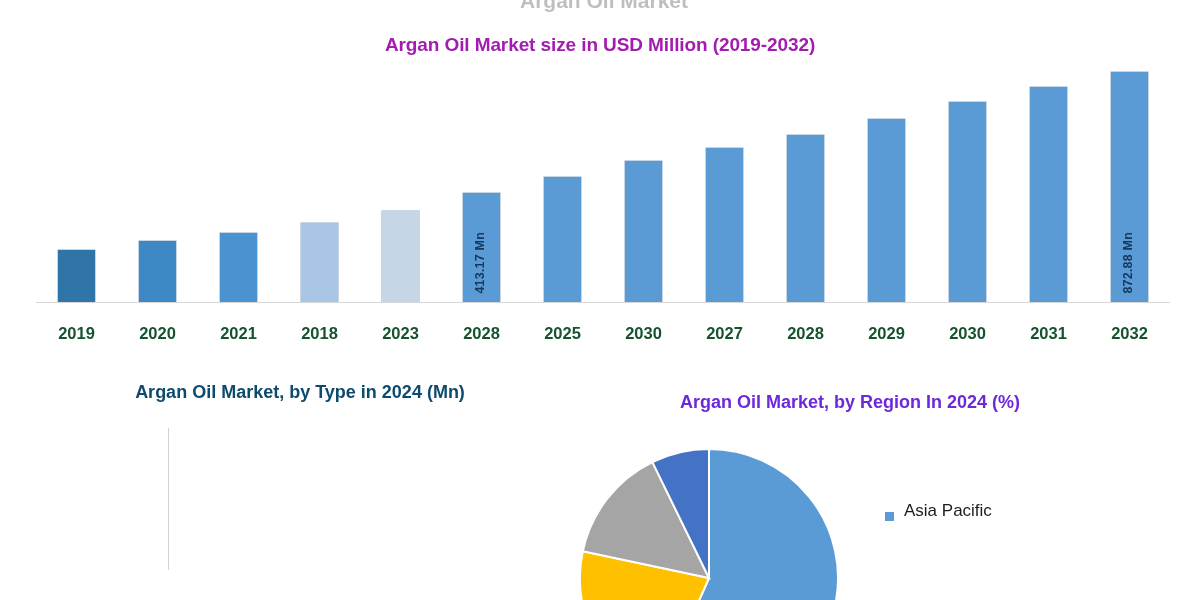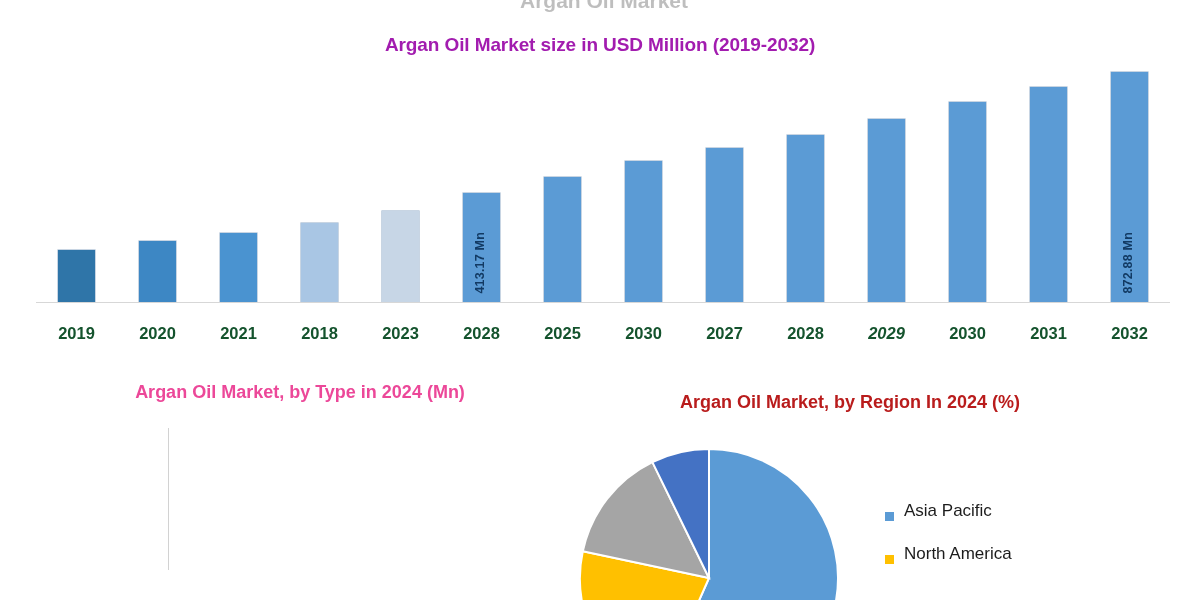--- a/index.html
+++ b/index.html
@@ -108,21 +108,21 @@
     left: 0; top: 370px;
     width: 600px; height: 230px;
   }
   #type-chart-title {
     position: absolute;
     left: 0; top: 12px;
     width: 600px;
     text-align: center;
     font-size: 18px;
     font-weight: bold;
-    color: #ec4899;
+    color: #0c4a6e;
   }
   #type-axis {
     position: absolute;
     left: 168px; top: 58px;
     width: 1px; height: 142px;
     background: #d2d2d2;
   }
   .hbar-row {
     position: absolute;
     left: 0;
@@ -153,21 +153,21 @@
     left: 600px; top: 385px;
     width: 600px; height: 215px;
   }
   #region-chart-title {
     position: absolute;
     left: 10px; top: 4px;
     width: 480px;
     text-align: center;
     font-size: 18px;
     font-weight: bold;
-    color: #b91c1c;
+    color: #6d28d9;
     line-height: 27px;
   }
   #pie {
     position: absolute;
     left: -22px; top: 62px;
     width: 262px; height: 262px;
   }
   #pie svg { display: block; }
   #region-legend {
     position: absolute;
@@ -250,21 +250,21 @@
 <div class="vbar-cat" style="left: 36px; width: 81px;">2019</div>
     <div class="vbar-cat" style="left: 117px; width: 81px;">2020</div>
     <div class="vbar-cat" style="left: 198px; width: 81px;">2021</div>
     <div class="vbar-cat" style="left: 279px; width: 81px;">2018</div>
     <div class="vbar-cat" style="left: 360px; width: 81px;">2023</div>
     <div class="vbar-cat" style="left: 441px; width: 81px;">2028</div>
     <div class="vbar-cat" style="left: 522px; width: 81px;">2025</div>
     <div class="vbar-cat" style="left: 603px; width: 81px;">2030</div>
     <div class="vbar-cat" style="left: 684px; width: 81px;">2027</div>
     <div class="vbar-cat" style="left: 765px; width: 81px;">2028</div>
-    <div class="vbar-cat" style="left: 846px; width: 81px; font-style: italic;">2029</div>
+    <div class="vbar-cat" style="left: 846px; width: 81px;">2029</div>
     <div class="vbar-cat" style="left: 927px; width: 81px;">2030</div>
     <div class="vbar-cat" style="left: 1008px; width: 81px;">2031</div>
     <div class="vbar-cat" style="left: 1089px; width: 81px;">2032</div>
   </div>
 
 <div id="type-chart">
   <div id="type-chart-title">Argan Oil Market, by Type in 2024 (Mn)</div>
   <div id="type-axis"></div>
   </div>
 
@@ -284,18 +284,14 @@
         <path d="M 131 131 L 74.40136532964226 15.079360968586016 A 129 129 0 0 1 130.99999999999997 2 Z" fill="#4472c4" stroke="#ffffff" stroke-width="2">
           <title>Middle East and Africa: 6%</title>
         </path>
       </svg>
     </div>
   <div id="region-legend">
       <div class="legend-row">
         <span class="legend-swatch" style="background: rgb(91, 155, 213);"></span>
         <span class="legend-label">Asia Pacific</span>
       </div>
-      <div class="legend-row">
-        <span class="legend-swatch" style="background: rgb(255, 192, 0);"></span>
-        <span class="legend-label">North America</span>
-      </div>
     </div>
 </div>
 
 </body></html>

